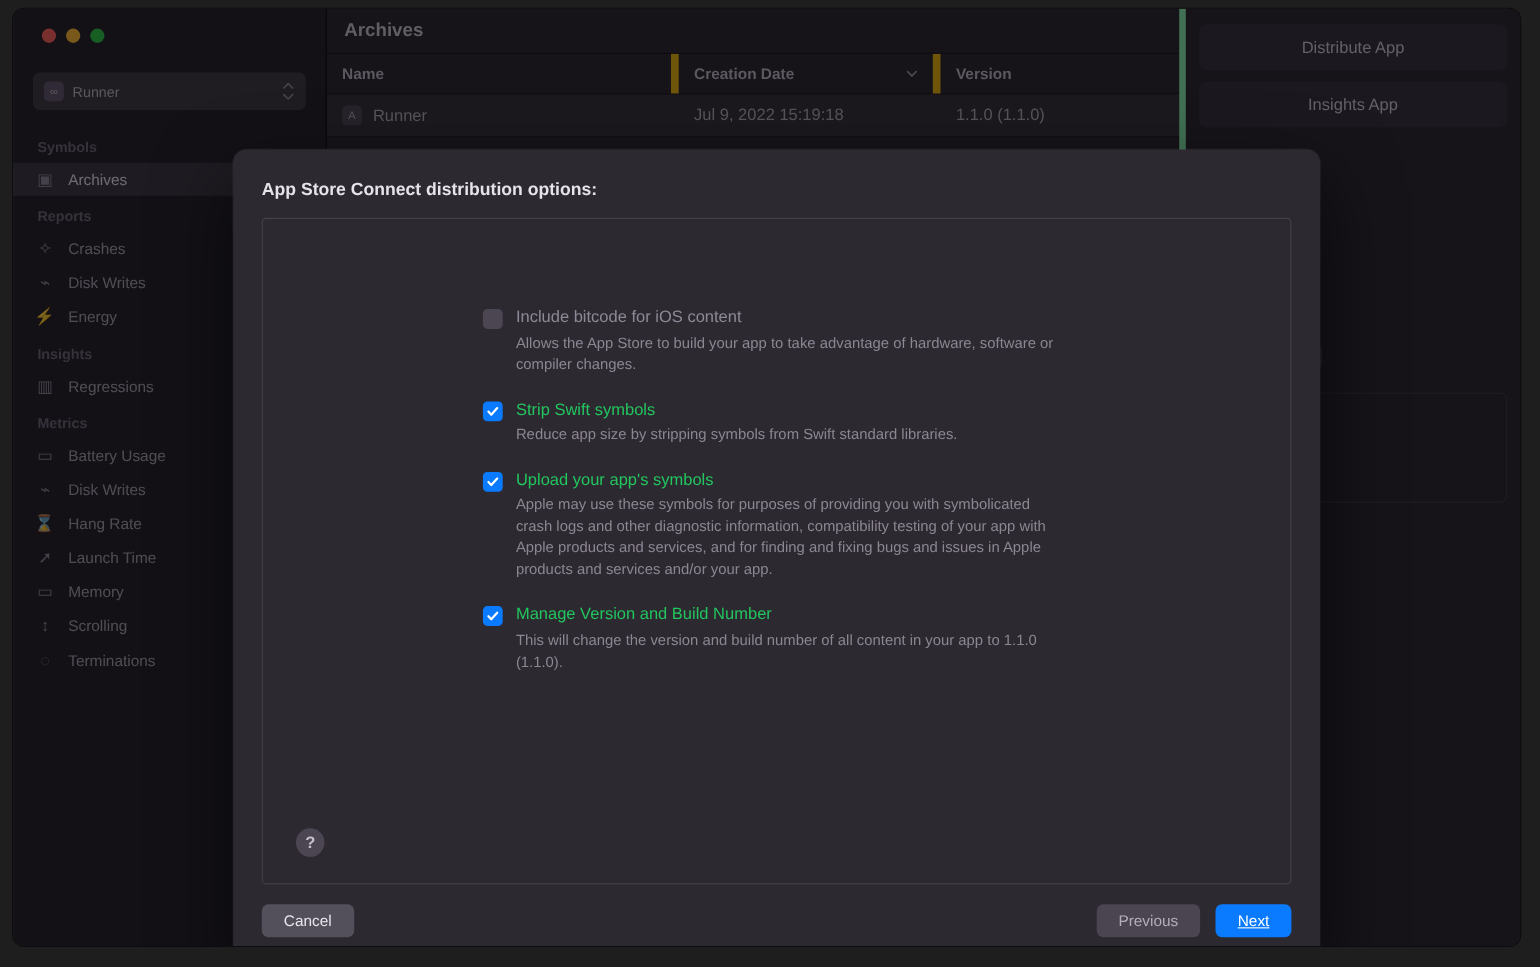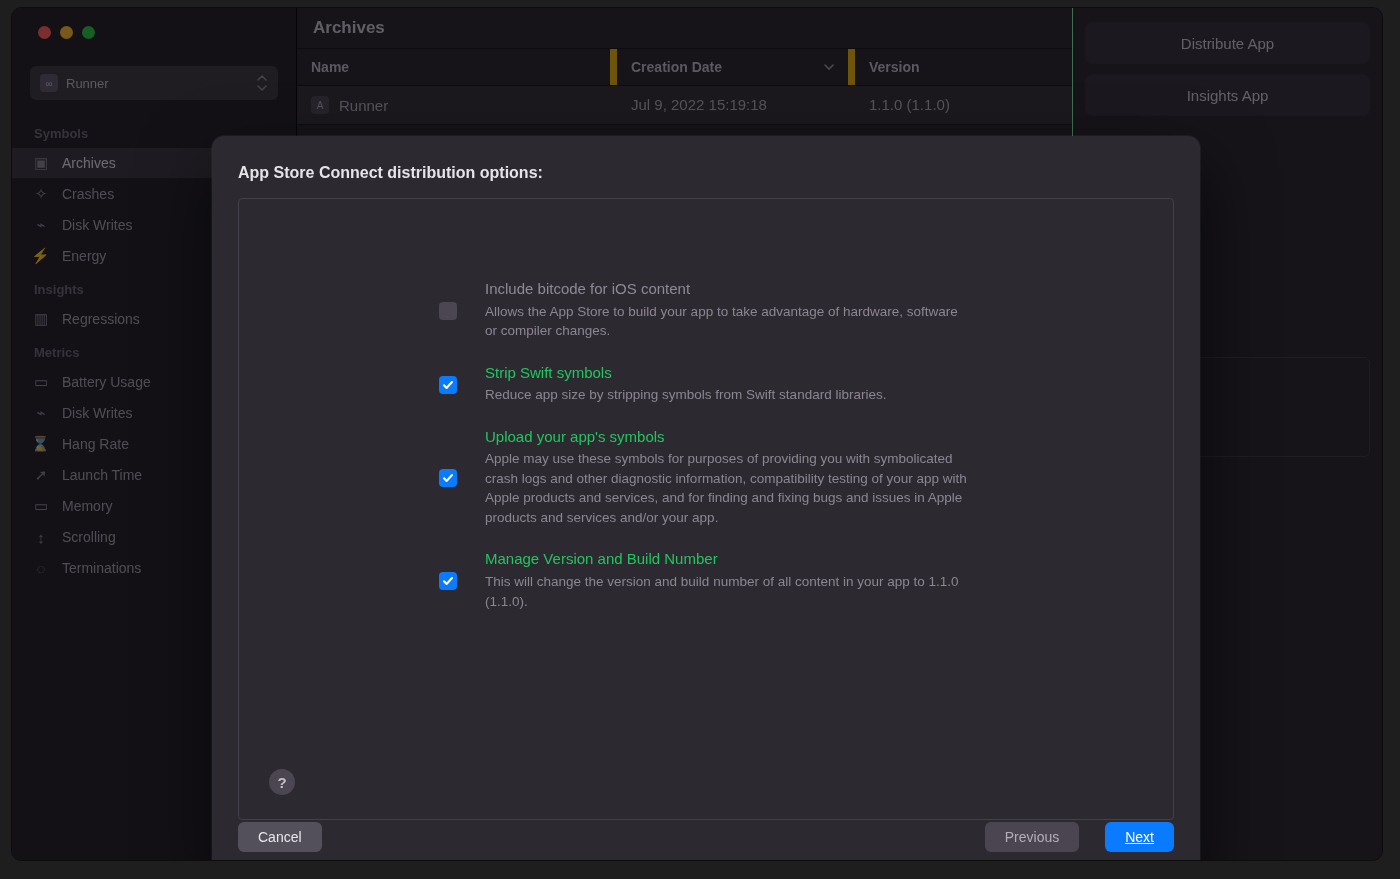--- a/index.html
+++ b/index.html
@@ -146,21 +146,21 @@
     font-size:15px;
   }
   .filter-input {
     background:transparent;border:none;color:#7c7882;outline:none;font-size:15px;
     width:260px;
   }
 
   
   .rightpanel {
     width: 310px;
-    border-left: 1px solid #86efac;
+    border-left: 6px solid #86efac;
     background: #262329;
     padding: 14px 12px;
     flex-shrink:0;
   }
   .wide-btn {
     height: 42px;
     background: #322e35;
     border: 1px solid #302c33;
     border-radius: 7px;
     color: #cfccd3;
@@ -199,40 +199,40 @@
   }
   .sheet-title { color:#e6e3e9; font-size:16px; font-weight:600; }
   .inner-frame {
     margin-top:16px;
     flex:1;
     border:1px solid #453f4b;
     border-radius:4px;
     padding: 80px 200px 20px 200px;
     position:relative;
   }
-  .opt { display:flex; gap:28px; margin-bottom:22px; align-items:center;}
+  .opt { display:flex; gap:12px; margin-bottom:22px; align-items:flex-start;}
   .cbx {
     width:18px;height:18px;border-radius:4px;
     flex-shrink:0; margin-top:2px;
     display:flex;align-items:center;justify-content:center;
   }
   .cbx.unchecked { background:#4c4653; }
   .cbx.checked { background:#0a7bff; }
   .cbx svg { width:12px;height:12px; }
   .opt-title { color:#22c55e; font-size:15px; line-height:1.3;}
   .opt-title.muted { color:#8e8996; }
   .opt-desc { color:#8b8692; font-size:13.5px; line-height:1.45; margin-top:3px; max-width:580px;}
   .help-circle {
     position:absolute; left:30px; bottom:24px;
     width:26px;height:26px;border-radius:50%;
     background:#4b4651;color:#c5c1ca;
     display:flex;align-items:center;justify-content:center;
     font-weight:700;font-size:15px;
   }
-  .sheet-buttons { margin-top:2px; display:flex; align-items:center;gap:12px; }
+  .sheet-buttons { margin-top:18px; display:flex; align-items:center; }
   .btn {
     height:30px;border-radius:6px;padding:0 20px;
     display:flex;align-items:center;justify-content:center;
     font-size:14px;
   }
   .btn-secondary { background:#54505b;color:#e8e6eb; }
   .btn-muted { background:#4a4551;color:#b2aeb9; }
   .btn-primary { background:#0a7bff;color:#fff; }
   .spacer { flex:1; }
   .btn + .btn { margin-left:14px;text-decoration:underline; }
@@ -256,20 +256,21 @@
           <path d="M1 5 L5 1 L9 5 M1 11 L5 15 L9 11" stroke="#8a8a8a" stroke-width="1.6" fill="none" stroke-linecap="round" stroke-linejoin="round"></path>
         </svg>
     </div>
 
     <div class="section-hdr">Symbols</div>
     <div class="side-item selected">
       <span class="side-icon">▣</span>
       <span>Archives</span>
     </div>
 
+    <div class="section-hdr">Reports</div>
     <div class="side-item">
       <span class="side-icon">✧</span>
       <span>Crashes</span>
     </div>
     <div class="side-item">
       <span class="side-icon">⌁</span>
       <span>Disk Writes</span>
     </div>
     <div class="side-item">
       <span class="side-icon">⚡</span>

